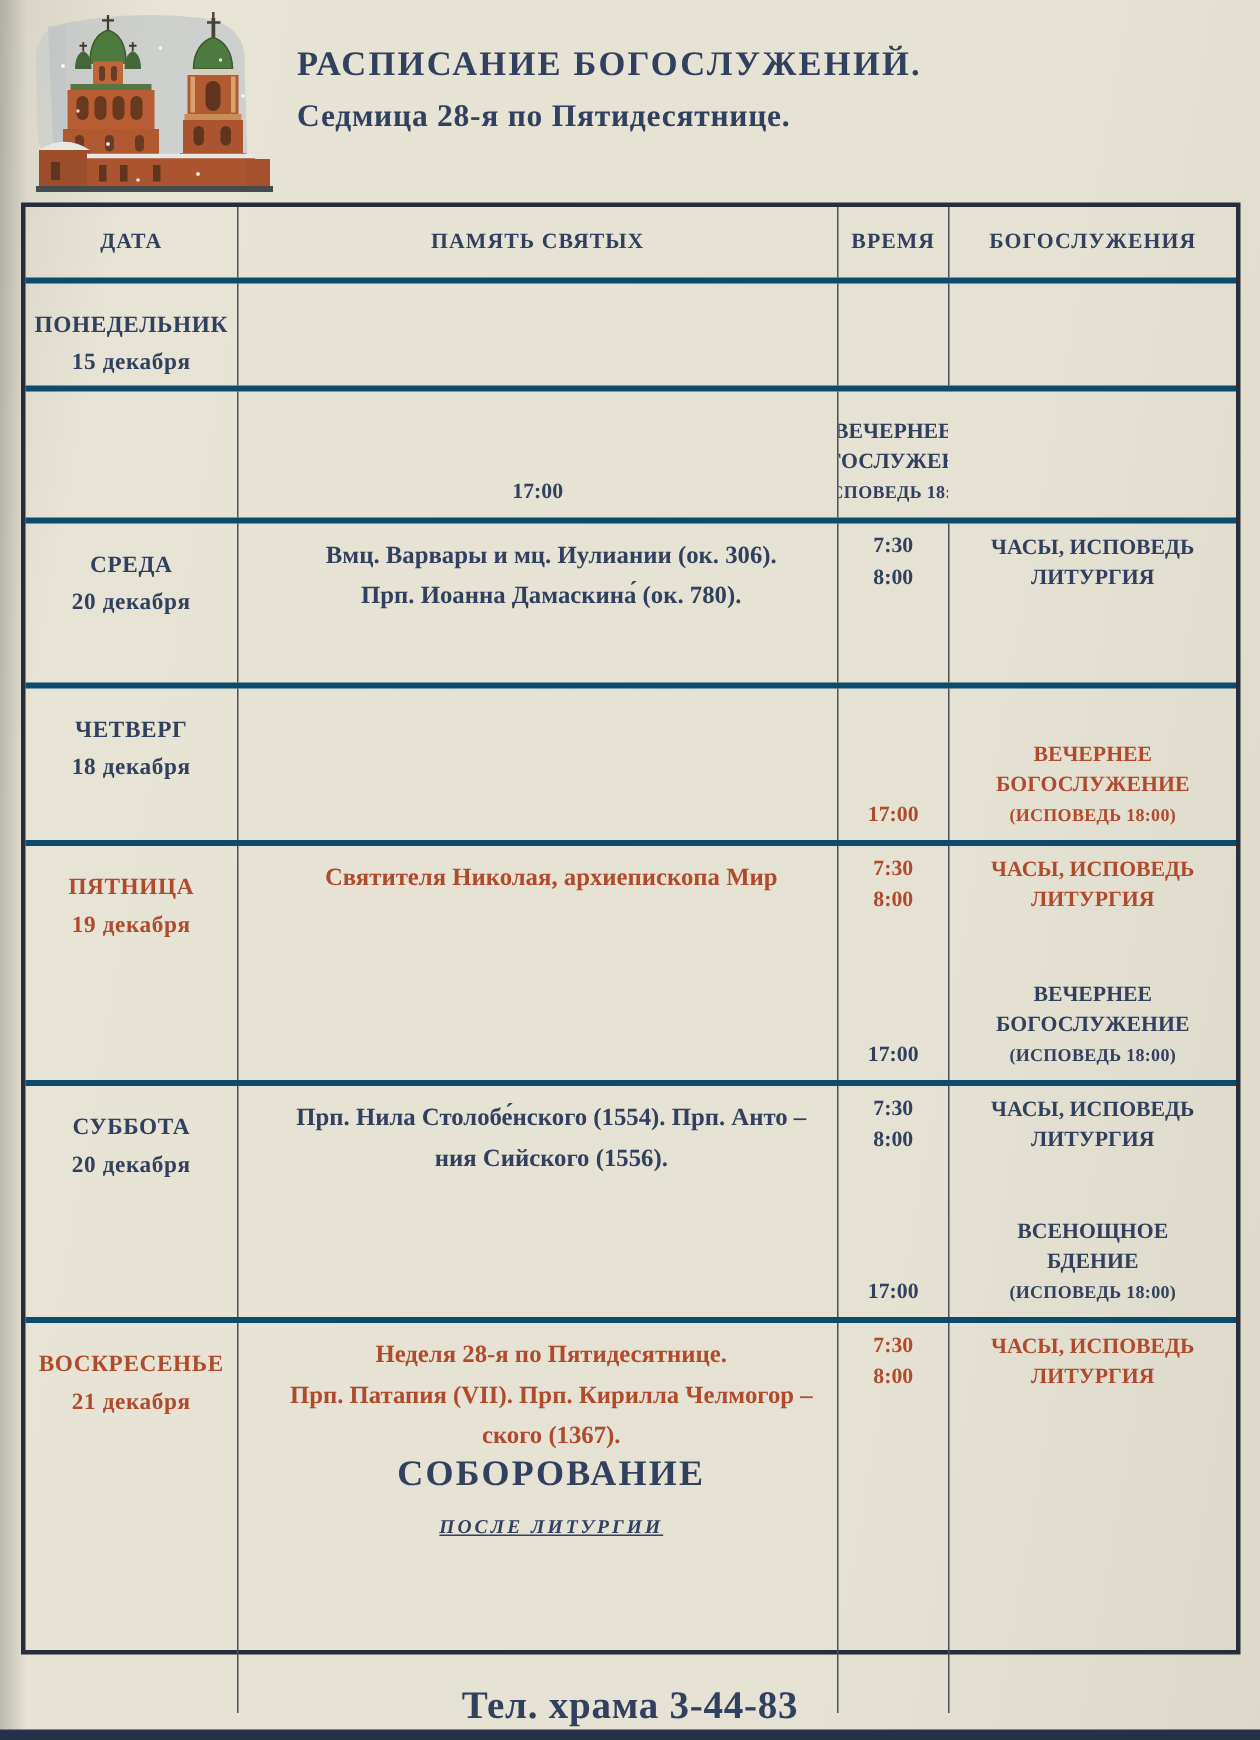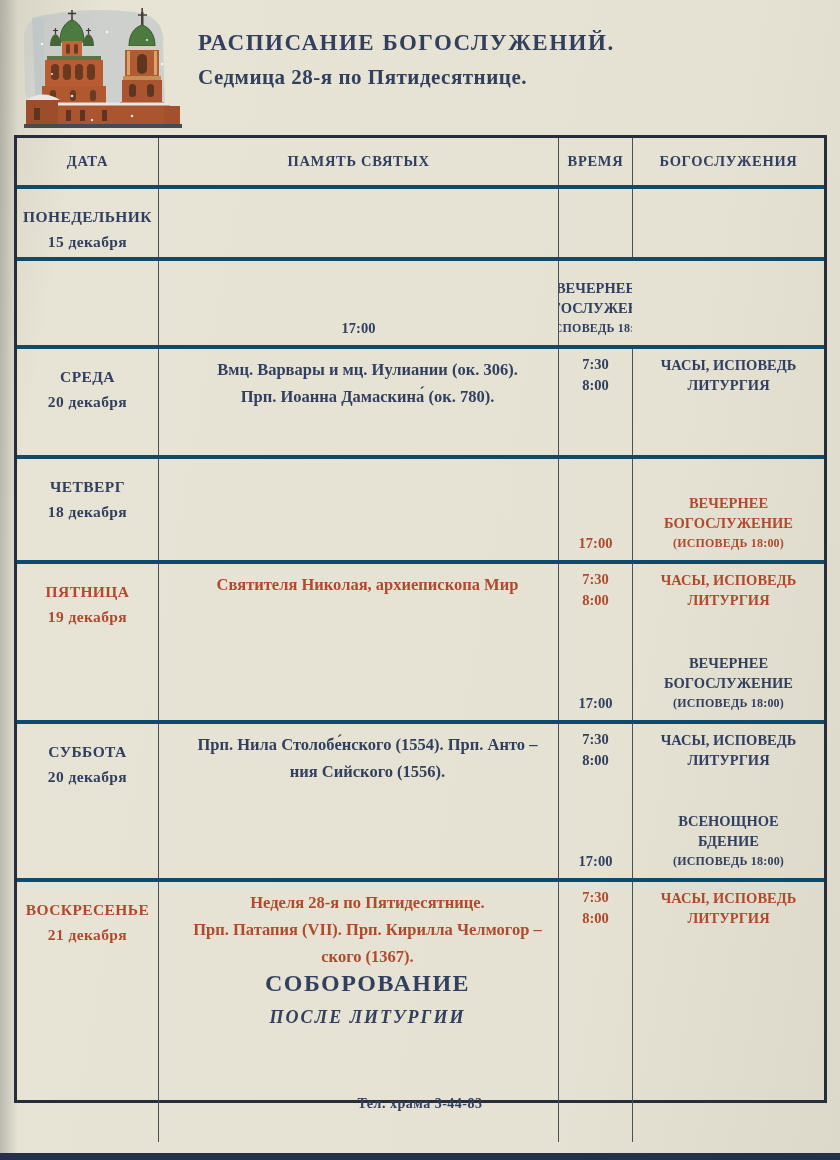--- a/index.html
+++ b/index.html
@@ -34,24 +34,24 @@
   .date-cell { padding-top:15px; font-size:15.5px; line-height:25px; letter-spacing:.4px; }
   .saints-cell { padding-top:7px; font-size:16.5px; line-height:27px; padding-left:24px; padding-right:6px; }
   .time-cell { font-size:14.5px; line-height:21px; padding:5px 0 6px 0; }
   .svc-cell { font-size:14.5px; line-height:20px; padding:6px 4px 7px 4px; }
   .bottom-block { margin-top:auto; }
   .small { font-size:12px; letter-spacing:.2px; }
   .red { color:var(--red,#b04a2c); }
 
   .announcement { color:var(--navy,#33406a); }
   .ann-title { font-size:24px; letter-spacing:1.5px; }
-  .ann-sub { font-size:18px; font-style:italic; letter-spacing:2px; margin-top:7px; }
-
-  .footer { position:absolute; left:0; width:100%; top:1096px; text-align:center;
-    font-size:14px; letter-spacing:.5px; color:var(--navy,#32405e); }
+  .ann-sub { font-size:13px; font-style:italic; letter-spacing:2px; margin-top:7px;text-decoration:underline; }
+
+  .footer { position:absolute; left:0; width:100%; top:1122px; text-align:center;
+    font-size:26px; letter-spacing:.5px; color:var(--navy,#32405e); }
 </style>
 </head>
 <body>
 
 <div class="edge-left"></div>
 
 <svg class="church" width="178" height="126" viewBox="0 0 178 126">
   <path d="M20 14 Q70 2 122 8 Q154 12 151 42 L153 104 Q100 112 24 106 Z" fill="#aeb9c2" opacity="0.45"></path>
   <path d="M12 32 Q15 12 32 14 L32 102 Q13 103 13 84 Z" fill="#b8c2c8" opacity="0.35"></path>
 

